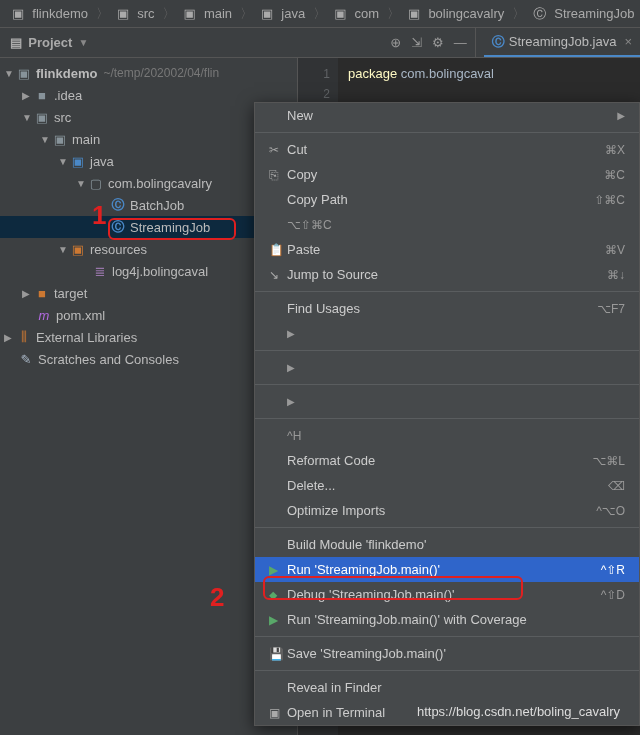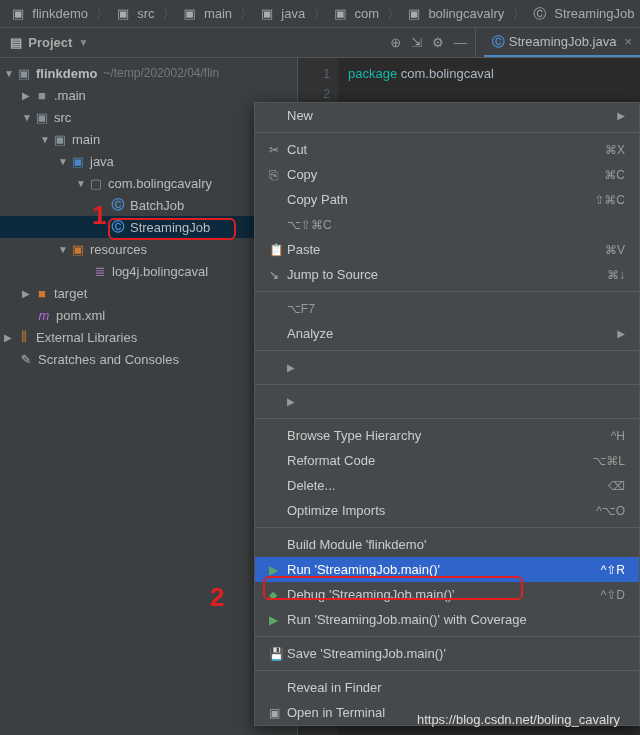--- a/index.html
+++ b/index.html
@@ -22,32 +22,32 @@
 .tree-item .ic { width:16px; display:inline-block; text-align:center; margin-right:4px; }
 .tree-item.sel { background:#0d293e; }
 .tree-item .dim { color:#787878; margin-left:6px; font-size:12px; }
 .red-box1 { position:absolute; border:2px solid #e02020; border-radius:6px; left:108px; top:218px; width:128px; height:22px; z-index:5; }
 .red-box2 { position:absolute; border:2px solid #e02020; border-radius:6px; left:263px; top:576px; width:260px; height:24px; z-index:50; }
 .red-text1 { position:absolute; color:#e02020; font-size:26px; font-weight:bold; left:92px; top:200px; z-index:6; }
 .red-text2 { position:absolute; color:#e02020; font-size:26px; font-weight:bold; left:210px; top:582px; z-index:50; }
 .editor { flex:1; background:#2b2b2b; display:flex; position:relative; }
 .gutter { width:40px; background:#313335; text-align:right; padding:6px 8px 0 0; color:#606366; font-family:Menlo,monospace; font-size:12px; line-height:20px; }
 .code { flex:1; padding:6px 0 0 10px; font-family:Menlo,monospace; font-size:13px; line-height:20px; white-space:nowrap; overflow:hidden; }
-.kw { color:#14b8a6; }
+.kw { color:#fef9c3; }
 .pkg { color:#a9b7c6; }
 .context-menu { position:absolute; left:254px; top:102px; width:386px; background:#46494b; box-shadow:0 4px 16px rgba(0,0,0,.6); border:1px solid #555; z-index:30; }
 .menu-item { display:flex; align-items:center; height:25px; padding:0 14px; color:#ccc; cursor:pointer; }
 .menu-item .mi-icon { width:18px; color:#aaa; font-size:12px; }
 .menu-item .mi-label { flex:1; }
 .menu-item .mi-short { color:#999; font-size:12px; }
 .menu-item .mi-arrow { color:#999; font-size:10px; }
 .menu-item.hl { background:#2f65ca; color:#fff; }
 .menu-item.hl .mi-short { color:#fff; }
 .sep-line { height:1px; background:#5a5d5f; margin:4px 0; }
-.watermark { position:absolute; bottom:8px; right:20px; color:#ddd; font-size:13px; z-index:60; }
+.watermark { position:absolute; bottom:16px; right:20px; color:#ddd; font-size:13px; z-index:60; }
 .folder-blue { color:#87939a; }
 .folder-orange { color:#cc7832; }
 .class-ic { color:#4a88c7; font-weight:bold; }
 .m-file { color:#b36ae2; font-style:italic; }
 .ob { position:absolute; right:0; top:0; width:8px; height:100%; background:#2b2b2b; }
 </style>
 </head>
 <body>
 
 <div class="breadcrumb" id="breadcrumb">
@@ -98,21 +98,21 @@
   <div class="tree-panel">
     <div class="tree-item" style="padding-left:4px">
         <span class="exp">▼</span>
         <span class="ic folder-blue">▣</span>
         <b>flinkdemo</b>
         <span class="dim">~/temp/202002/04/flin</span>
       </div>
     <div class="tree-item" style="padding-left:22px">
         <span class="exp">▶</span>
         <span class="ic folder-blue">■</span>
-        <span>.main</span>
+        <span>.idea</span>
       </div>
     <div class="tree-item" style="padding-left:22px">
         <span class="exp">▼</span>
         <span class="ic folder-blue">▣</span>
         <span>src</span>
       </div>
     <div class="tree-item" style="padding-left:40px">
         <span class="exp">▼</span>
         <span class="ic folder-blue">▣</span>
         <span>main</span>
@@ -216,41 +216,40 @@
       <span class="mi-short">⌘V</span>
     </div>
     <div class="menu-item">
       <span class="mi-icon">↘</span>
       <span class="mi-label">Jump to Source</span>
       <span class="mi-short">⌘↓</span>
     </div>
     <div class="sep-line"></div>
     <div class="menu-item">
       <span class="mi-icon"></span>
+      <span class="mi-label">Find Usages</span>
       <span class="mi-short">⌥F7</span>
     </div>
     <div class="menu-item">
       <span class="mi-icon"></span>
-      <span class="mi-label">Analyze</span>
       <span class="mi-arrow">▶</span>
     </div>
     <div class="sep-line"></div>
     <div class="menu-item">
       <span class="mi-icon"></span>
       <span class="mi-arrow">▶</span>
     </div>
     <div class="sep-line"></div>
     <div class="menu-item">
       <span class="mi-icon"></span>
       <span class="mi-arrow">▶</span>
     </div>
     <div class="sep-line"></div>
     <div class="menu-item">
       <span class="mi-icon"></span>
-      <span class="mi-label">Browse Type Hierarchy</span>
       <span class="mi-short">^H</span>
     </div>
     <div class="menu-item">
       <span class="mi-icon"></span>
       <span class="mi-label">Reformat Code</span>
       <span class="mi-short">⌥⌘L</span>
     </div>
     <div class="menu-item">
       <span class="mi-icon"></span>
       <span class="mi-label">Delete...</span>

